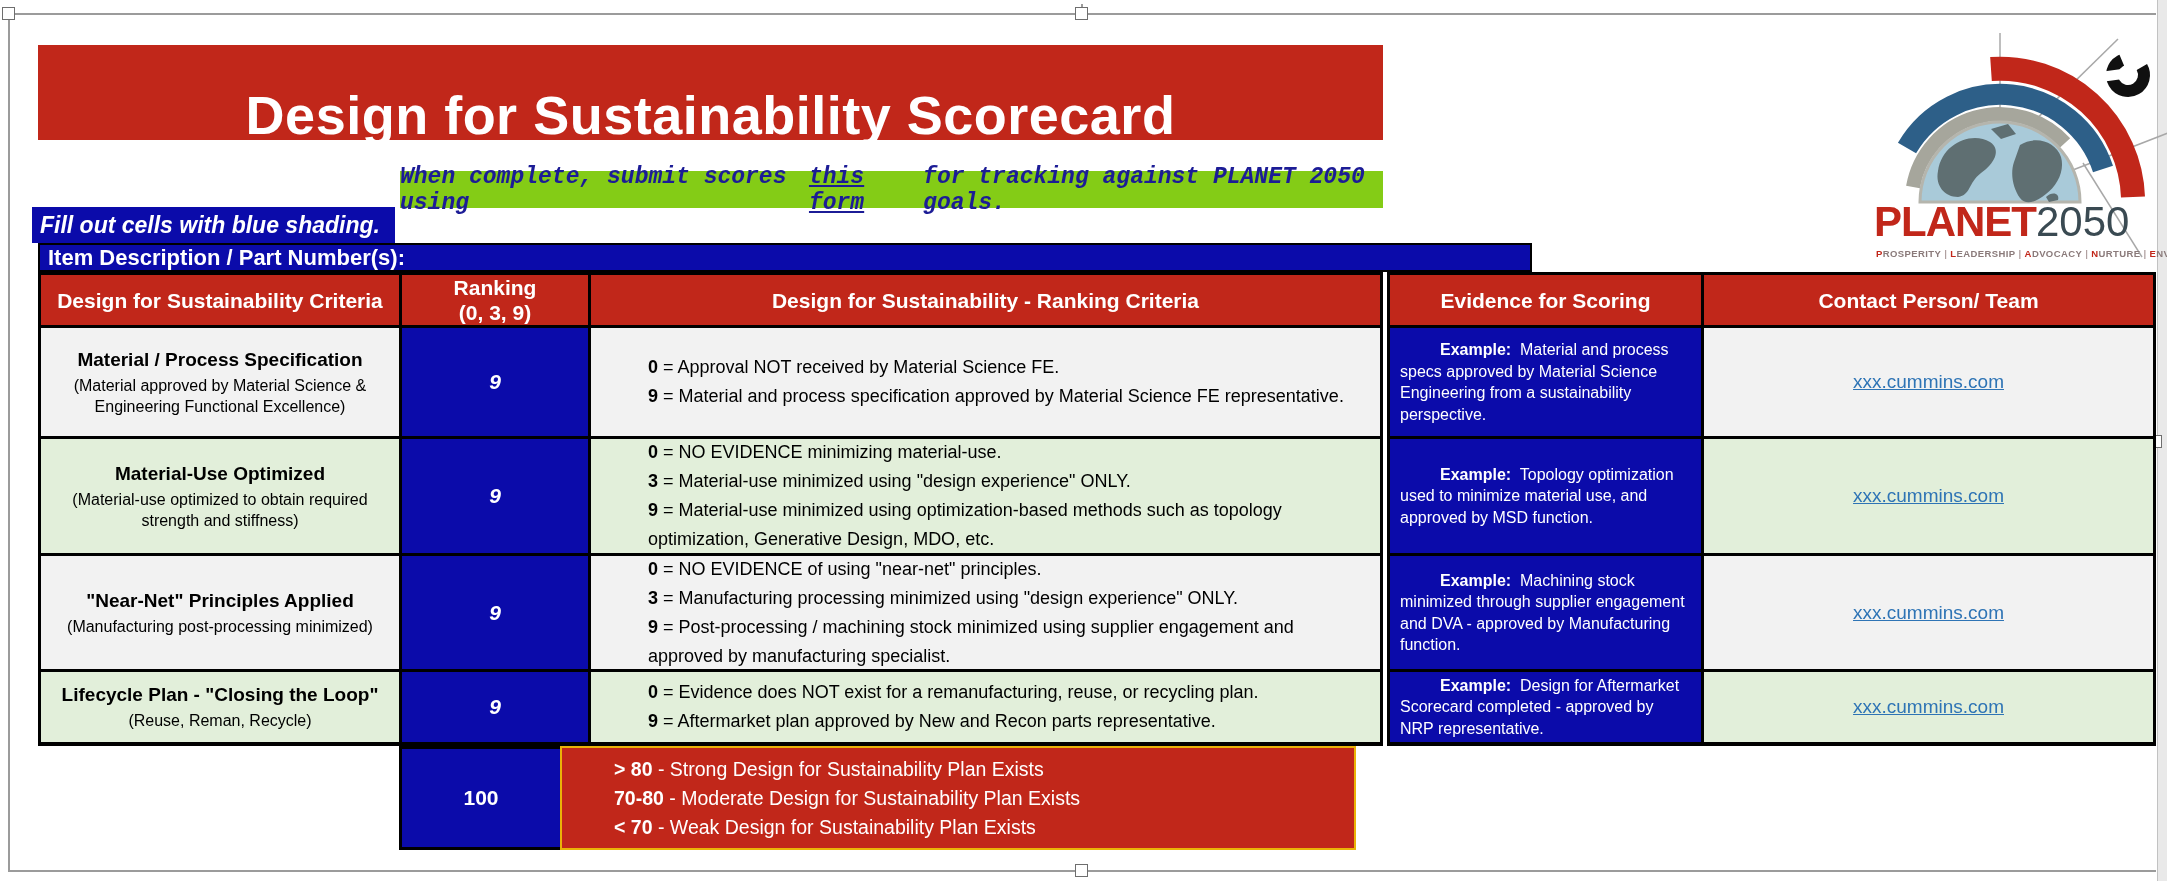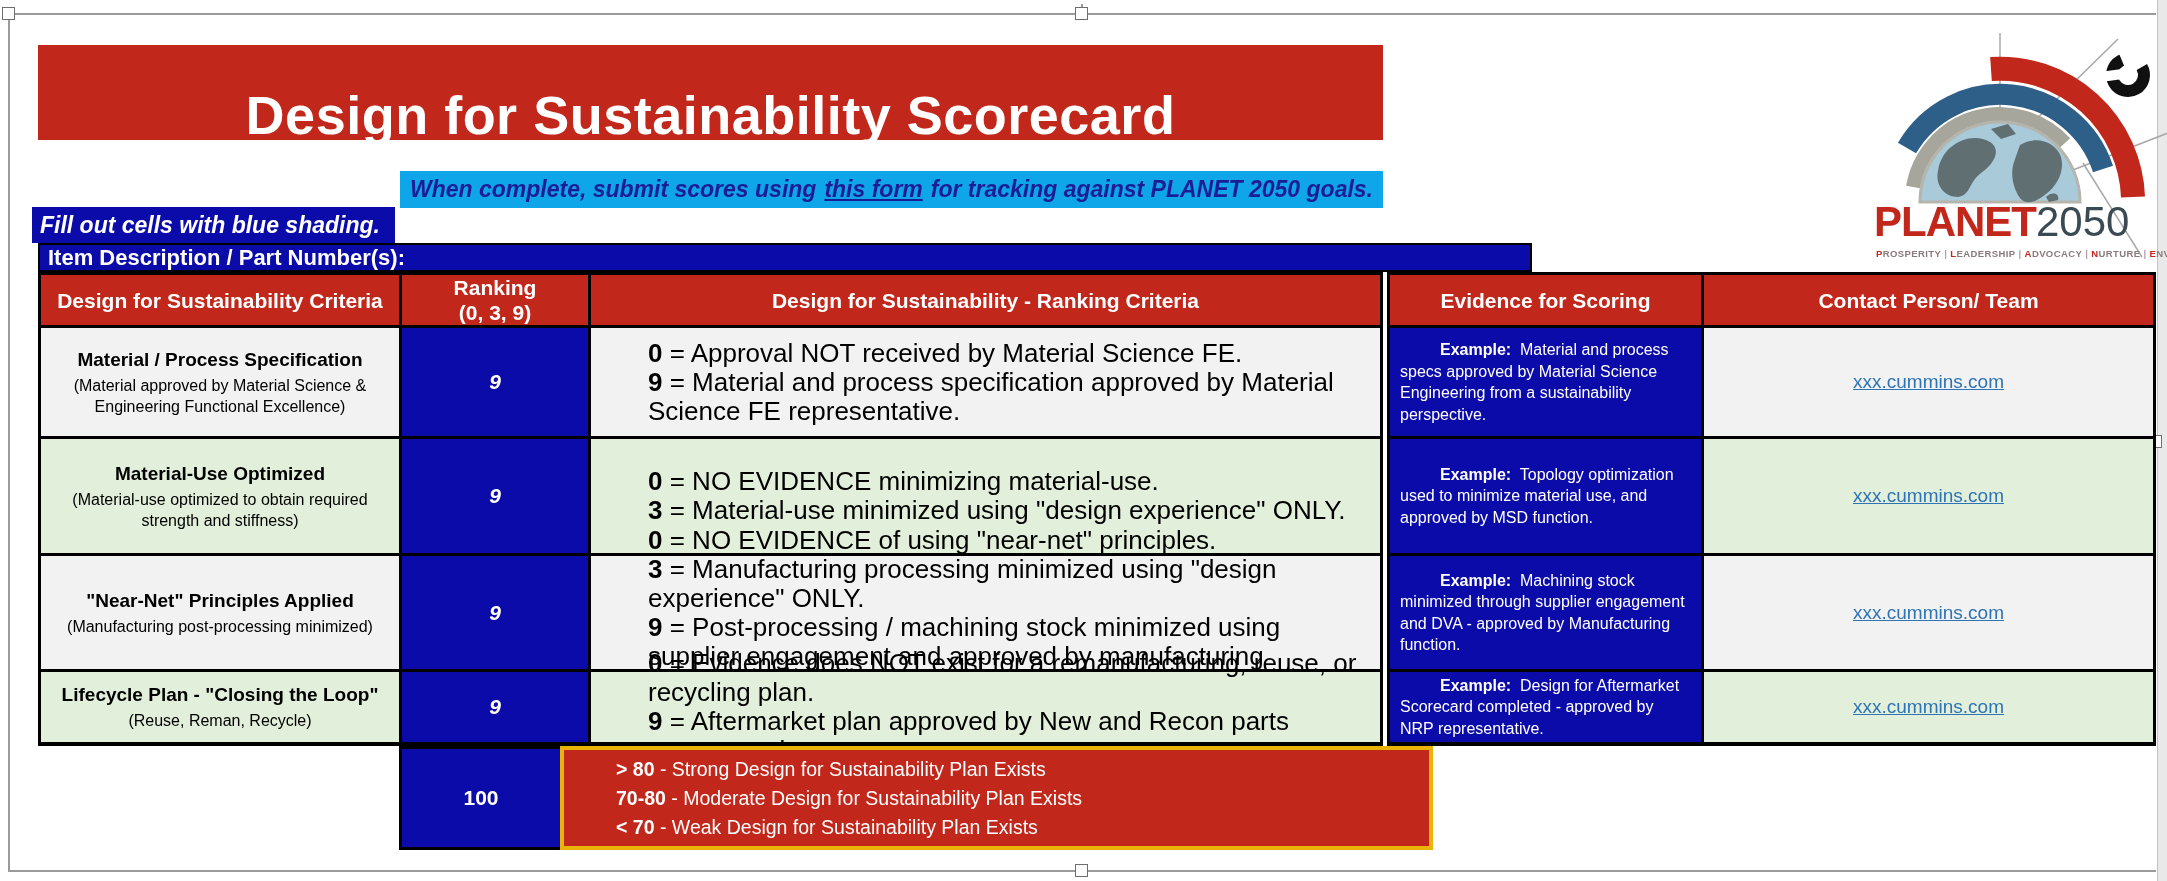--- a/index.html
+++ b/index.html
@@ -8,22 +8,22 @@
 
   
   .frame-line{position:absolute;background:#9b9b9b;}
   .handle{position:absolute;width:13px;height:13px;background:#ffffff;border:1px solid #6e6e6e;box-sizing:border-box;}
   .right-strip{position:absolute;left:2157px;top:0;width:10px;height:881px;background:#e9e9e9;border-left:1px solid #c2c2c2;box-sizing:border-box;}
 
   
   .title-banner{position:absolute;left:38px;top:45px;width:1345px;height:95px;background:#c1271a;
       display:flex;align-items:center;justify-content:center;}
   .title-banner span{color:#fff;font-size:54px;font-weight:bold;letter-spacing:0.5px;margin-top:44px;}
-  .notice-banner{position:absolute;left:400px;top:171px;width:983px;height:37px;background:#0ea5e9;
-      display:flex;align-items:center;justify-content:center;font-size:23px;font-weight:bold;font-style:italic;color:#1c1c96;}
+  .notice-banner{position:absolute;left:400px;top:171px;width:983px;height:37px;background:#84cc16;
+      display:flex;align-items:center;justify-content:center;font-size:23px;font-weight:bold;font-style:italic;color:#1c1c96;font-family:Liberation Mono, monospace;}
   .notice-banner a{color:#1c1c96;text-decoration:underline;margin:0 8px;cursor:pointer;}
   .fill-bar{position:absolute;left:32px;top:207px;width:363px;height:36px;background:#0b0baa;
       display:flex;align-items:center;padding-left:8px;box-sizing:border-box;
       color:#fff;font-size:23px;font-weight:bold;font-style:italic;}
   .item-bar{position:absolute;left:38px;top:243px;width:1494px;height:29px;background:#0b0baa;border:2px solid #000;
       box-sizing:border-box;display:flex;align-items:center;padding-left:8px;
       color:#fff;font-size:22px;font-weight:bold;}
 
   
   .blockA{position:absolute;left:38px;top:272px;width:1345px;height:474px;
@@ -33,32 +33,32 @@
       display:grid;grid-template-columns:311px 449px;grid-template-rows:50px 108px 114px 113px 70px;
       gap:3px;background:#000;border:3px solid #000;box-sizing:border-box;}
   .cell{display:flex;flex-direction:column;justify-content:center;box-sizing:border-box;}
   .hdr{background:#c1271a;color:#fff;font-weight:bold;font-size:21px;text-align:center;line-height:25px;}
   .row-gray{background:#f2f2f2;}
   .row-green{background:#e2efda;}
   .crit{align-items:center;text-align:center;padding:0 14px;}
   .crit .crit-title{font-weight:bold;font-size:19px;line-height:24px;}
   .crit .crit-sub{font-size:16px;line-height:21px;margin-top:3px;}
   .rank{background:#0b0baa;color:#fff;font-weight:bold;font-style:italic;font-size:21px;text-align:center;}
-  .scale-cell{padding-left:57px;padding-right:10px;font-size:26px;line-height:29px;}
+  .scale-cell{padding-left:57px;padding-right:10px;font-size:18px;line-height:29px;}
   .scale-cell b{font-weight:bold;}
   .evid{background:#0b0baa;color:#fff;font-size:16px;line-height:21.5px;padding:4px 10px;font-weight:500;}
   .evid b{font-weight:bold;margin-left:40px;}
   .contact{align-items:center;text-align:center;}
   .contact a{color:#2e74b5;text-decoration:underline;font-size:19px;cursor:pointer;}
 
   
   .total-row{position:absolute;left:399px;top:746px;height:104px;display:flex;}
   .total-blue{width:164px;background:#0b0baa;border:3px solid #000;box-sizing:border-box;
       display:flex;align-items:center;justify-content:center;color:#fff;font-weight:bold;font-size:21px;}
-  .total-red{width:873px;margin-left:-3px;background:#c1271a;border:4px solid #eab308;box-sizing:border-box;
+  .total-red{width:796px;margin-left:-3px;background:#c1271a;border:2px solid #eab308;box-sizing:border-box;
       display:flex;flex-direction:column;justify-content:center;padding-left:52px;
       color:#fff;font-size:19.5px;line-height:29px;}
   .total-red b{font-weight:bold;}
 
   
   .logo{position:absolute;left:1850px;top:25px;width:320px;height:240px;}
   .logo-text{position:absolute;left:1874px;top:198px;width:290px;white-space:nowrap;}
   .logo-text .brand{color:#c1271a;font-weight:bold;font-size:42px;letter-spacing:-1px;}
   .logo-text .year{color:#3a4a52;font-weight:normal;font-size:42px;letter-spacing:0px;}
   .tagline{position:absolute;left:1876px;top:248px;width:286px;font-size:9.5px;color:#8a7a7a;
@@ -127,20 +127,21 @@
     <div class="cell crit row-green">
       <div class="crit-title">Material-Use Optimized</div>
       <div class="crit-sub">(Material-use optimized to obtain required strength and stiffness)</div>
     </div>
     <div class="cell rank">
       <span>9</span>
     </div>
     <div class="cell scale-cell row-green">
       <div><b>0</b> <span>= NO EVIDENCE minimizing material-use.</span></div>
       <div><b>3</b> <span>= Material-use minimized using "design experience" ONLY.</span></div>
+      <div><b>9</b> <span>= Material-use minimized using optimization-based methods such as topology optimization, Generative Design, MDO, etc.</span></div>
     </div>
 
     <div class="cell crit row-gray">
       <div class="crit-title">"Near-Net" Principles Applied</div>
       <div class="crit-sub">(Manufacturing post-processing minimized)</div>
     </div>
     <div class="cell rank">
       <span>9</span>
     </div>
     <div class="cell scale-cell row-gray">

